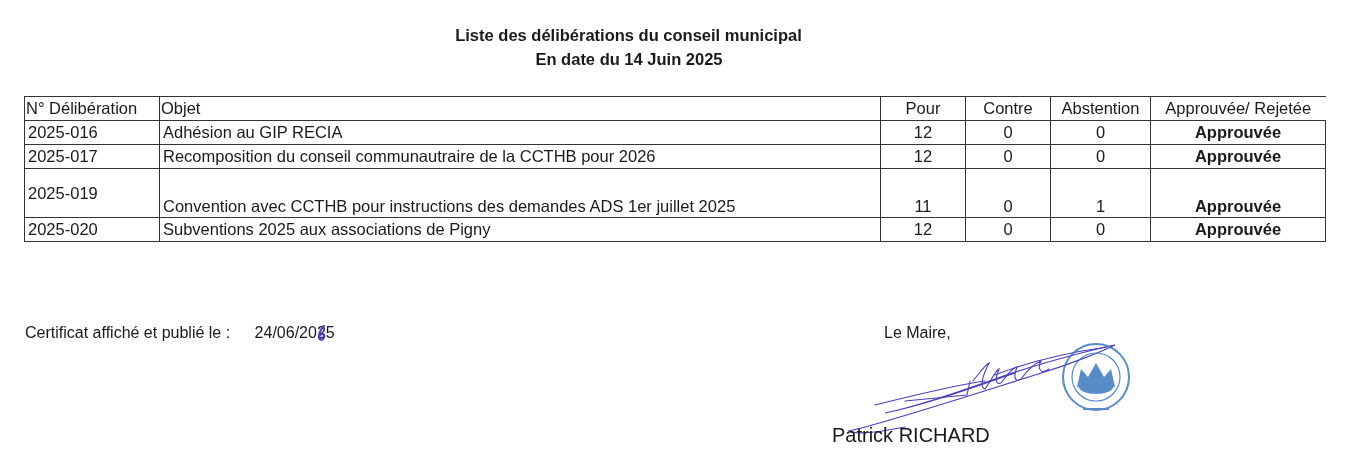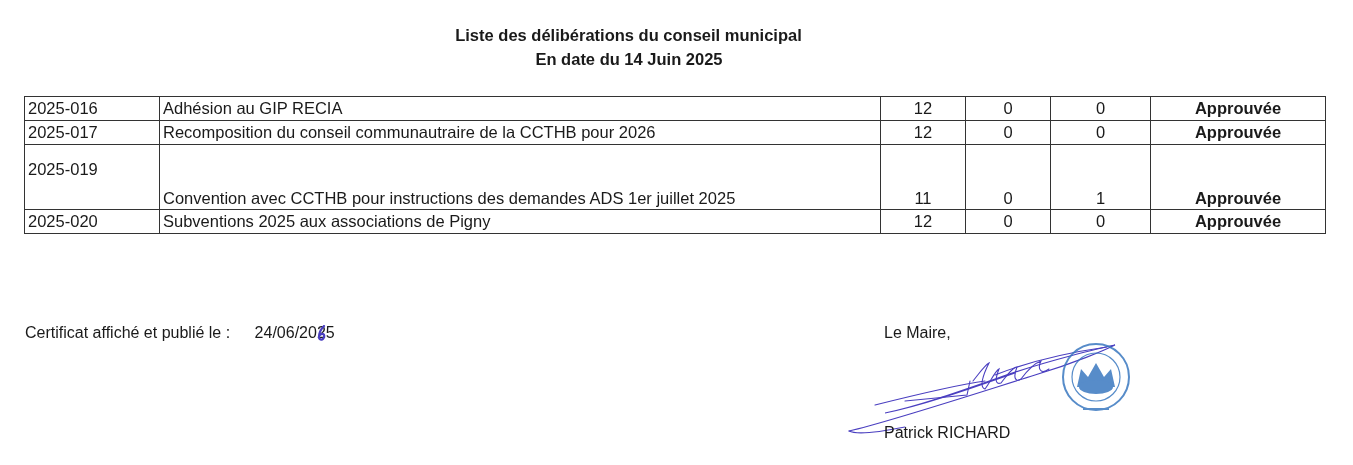--- a/index.html
+++ b/index.html
@@ -23,50 +23,58 @@
   }
   table.delib th { text-align: center; padding: 0 1px; }
   table.delib th.h-objet { text-align: left; }
   table.delib th.h-num { text-align: left; padding-left: 1px; }
   table.delib th.h-status { border-right: none; }
   table.delib td.c-num { text-align: left; }
   table.delib td.c-objet { text-align: left; }
   table.delib td.c-vote { text-align: center; }
   table.delib td.c-status { text-align: center; font-weight: bold; }
   table.delib tr.tall td { height: 48px; vertical-align: bottom; line-height: 22px; }
-  table.delib tr.tall td.c-num { vertical-align: middle; padding-bottom: 16px; border-radius: 22px; }
+  table.delib tr.tall td.c-num { vertical-align: middle; padding-bottom: 0; border-radius: 22px; }
   .cert {
     position: absolute; left: 25px; top: 324px; font-size: 16px;
   }
   .cert .date-wrap { position: relative; margin-left: 20px; }
   .ink-mark {
     position: absolute; left: 292px; top: 1px; width: 10px; height: 17px;
   }
   .mayor-label { position: absolute; left: 884px; top: 324px; font-size: 16px; }
-  .mayor-name { position: absolute; left: 884px; top: 424px; font-size: 16px; }
+  .mayor-name { position: absolute; left: 832px; top: 424px; font-size: 20px; }
   .signature { position: absolute; left: 845px; top: 335px; width: 300px; height: 110px; }
 </style>
 </head>
 <body>
 
 <div class="title-block">
   <div>Liste des délibérations du conseil municipal</div>
   <div class="line2">En date du 14 Juin 2025</div>
 </div>
 
 <table class="delib">
   <colgroup>
     <col style="width:135px">
     <col style="width:721px">
     <col style="width:85px">
     <col style="width:85px">
     <col style="width:100px">
     <col style="width:175px">
   </colgroup>
   <tbody>
+      <tr>
+    <th class="h-num">N° Délibération</th>
+    <th class="h-objet">Objet</th>
+    <th>Pour</th>
+    <th>Contre</th>
+    <th>Abstention</th>
+    <th class="h-status">Approuvée/ Rejetée</th>
+  </tr>
   <tr>
     <td class="c-num">2025-016</td>
     <td class="c-objet">Adhésion au GIP RECIA</td>
     <td class="c-vote">12</td>
     <td class="c-vote">0</td>
     <td class="c-vote">0</td>
     <td class="c-status">Approuvée</td>
   </tr>
   <tr>
     <td class="c-num">2025-017</td>

